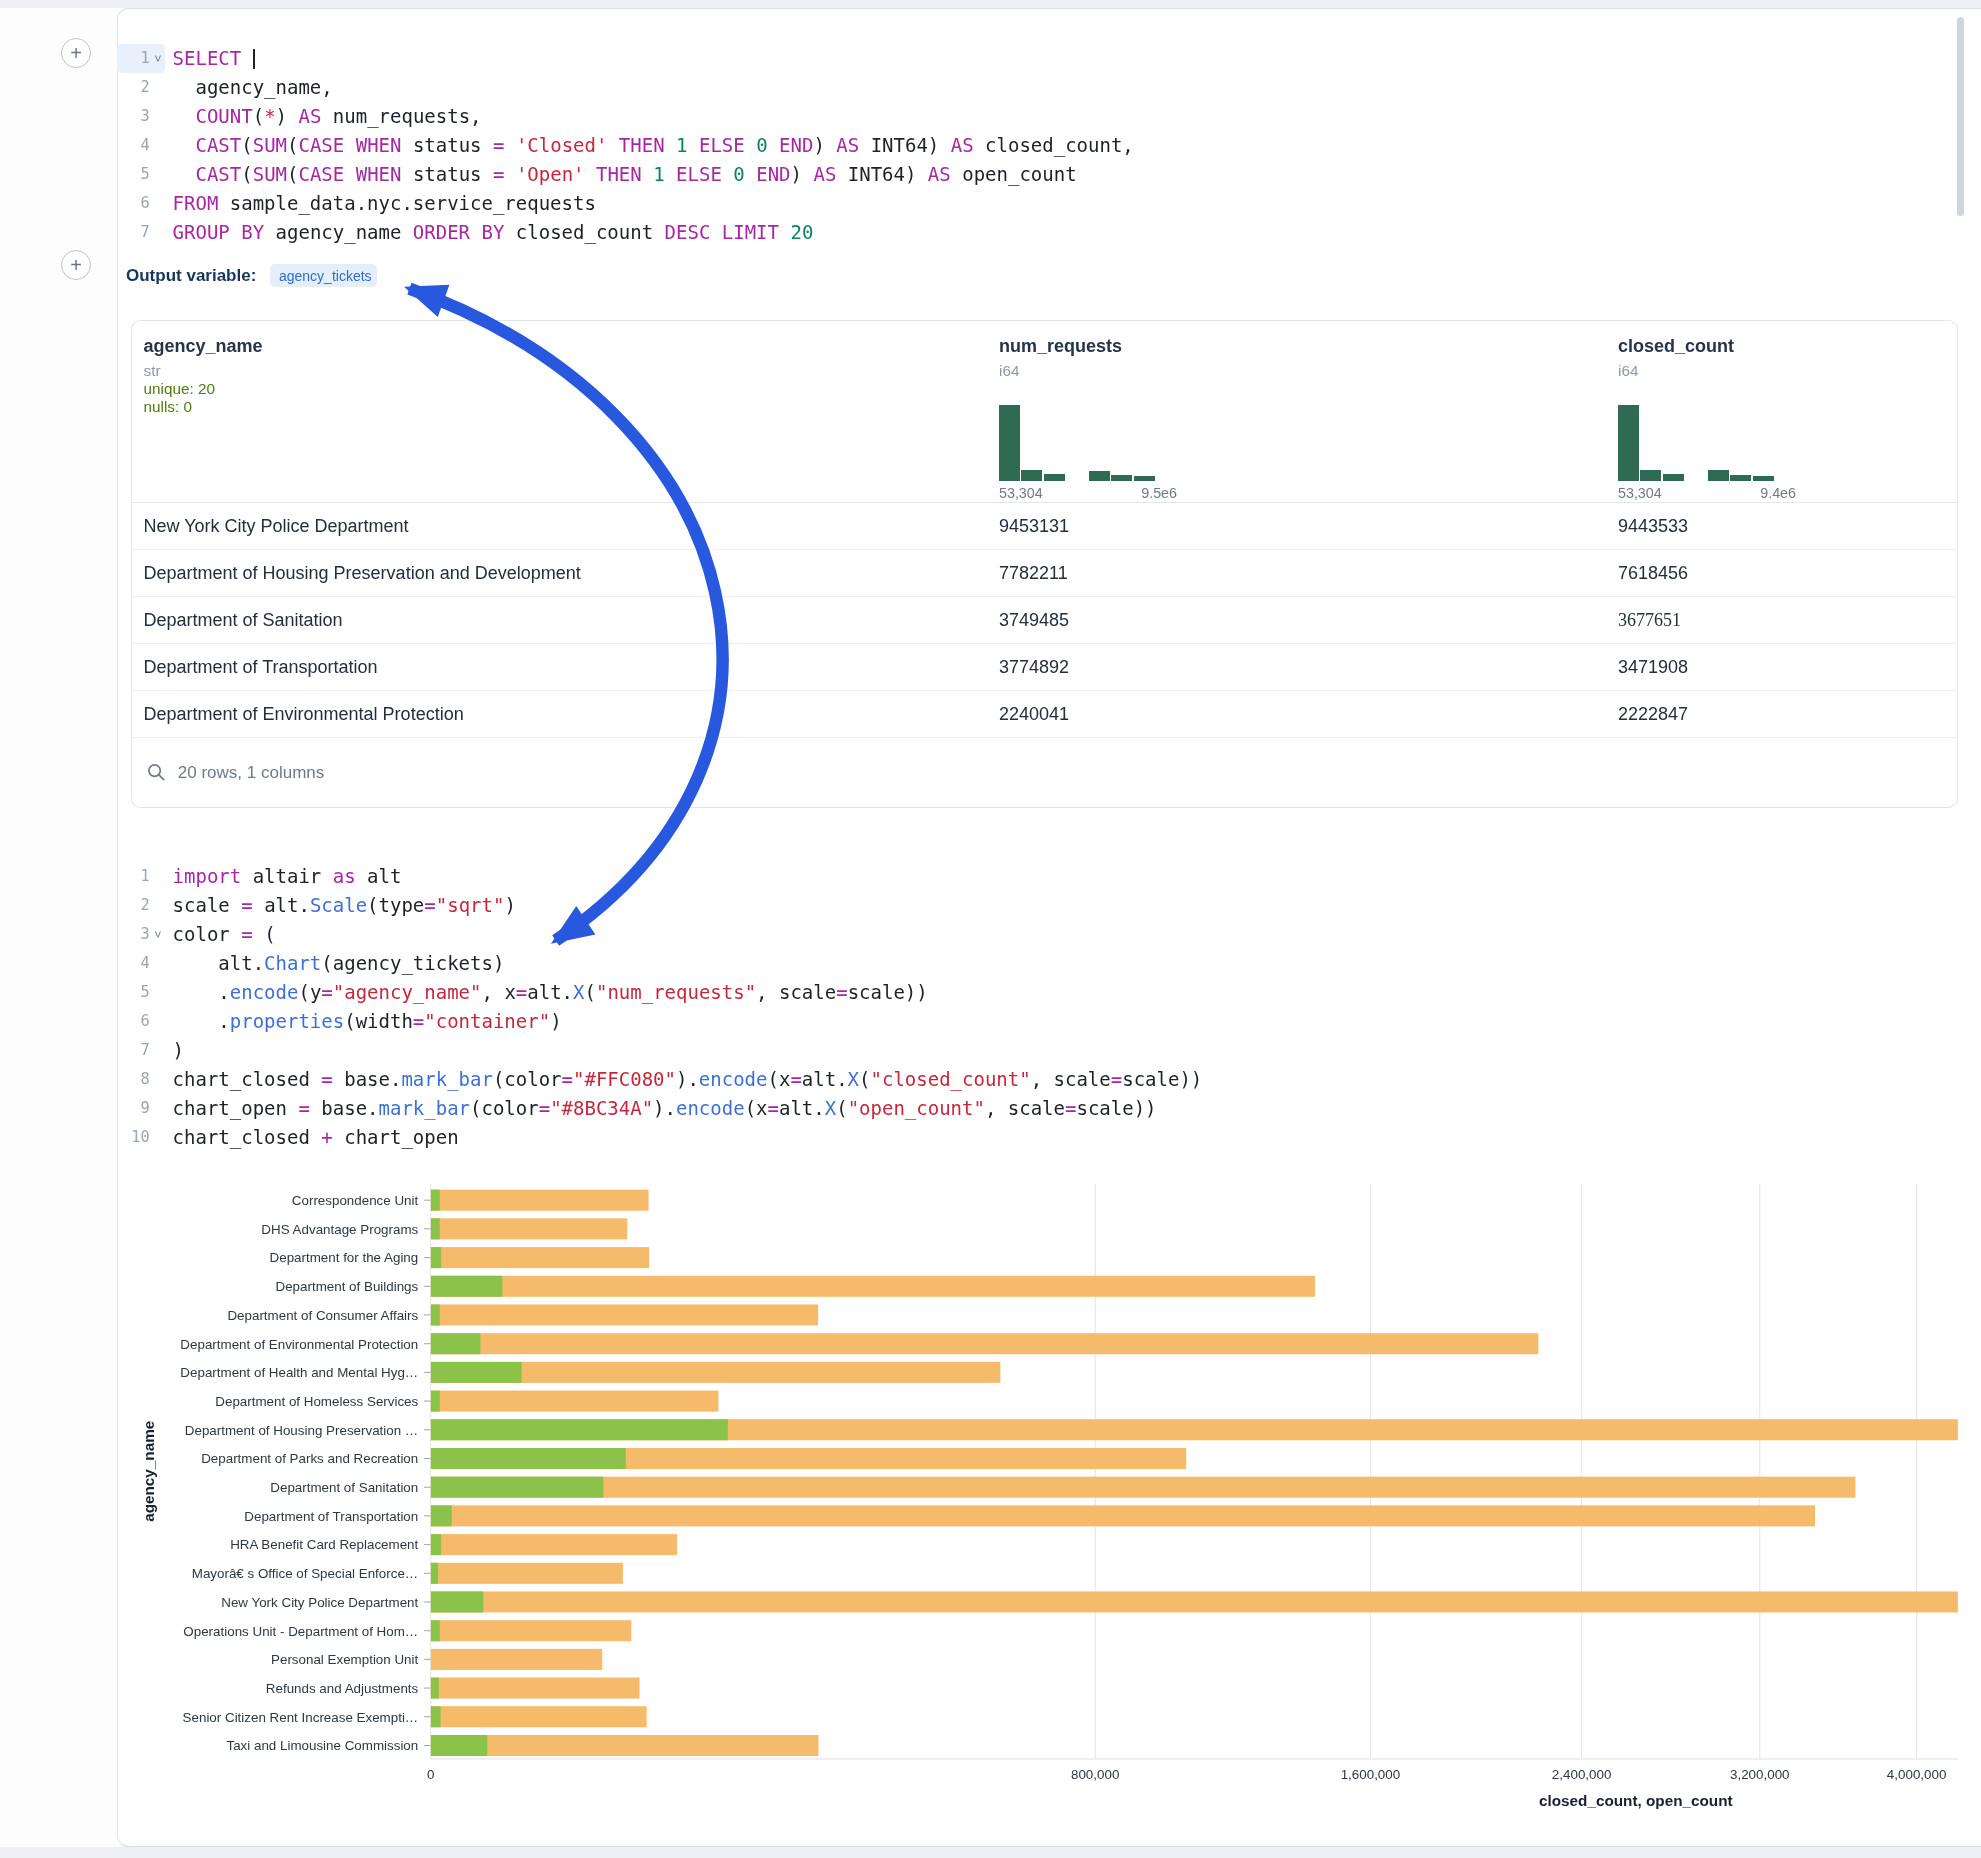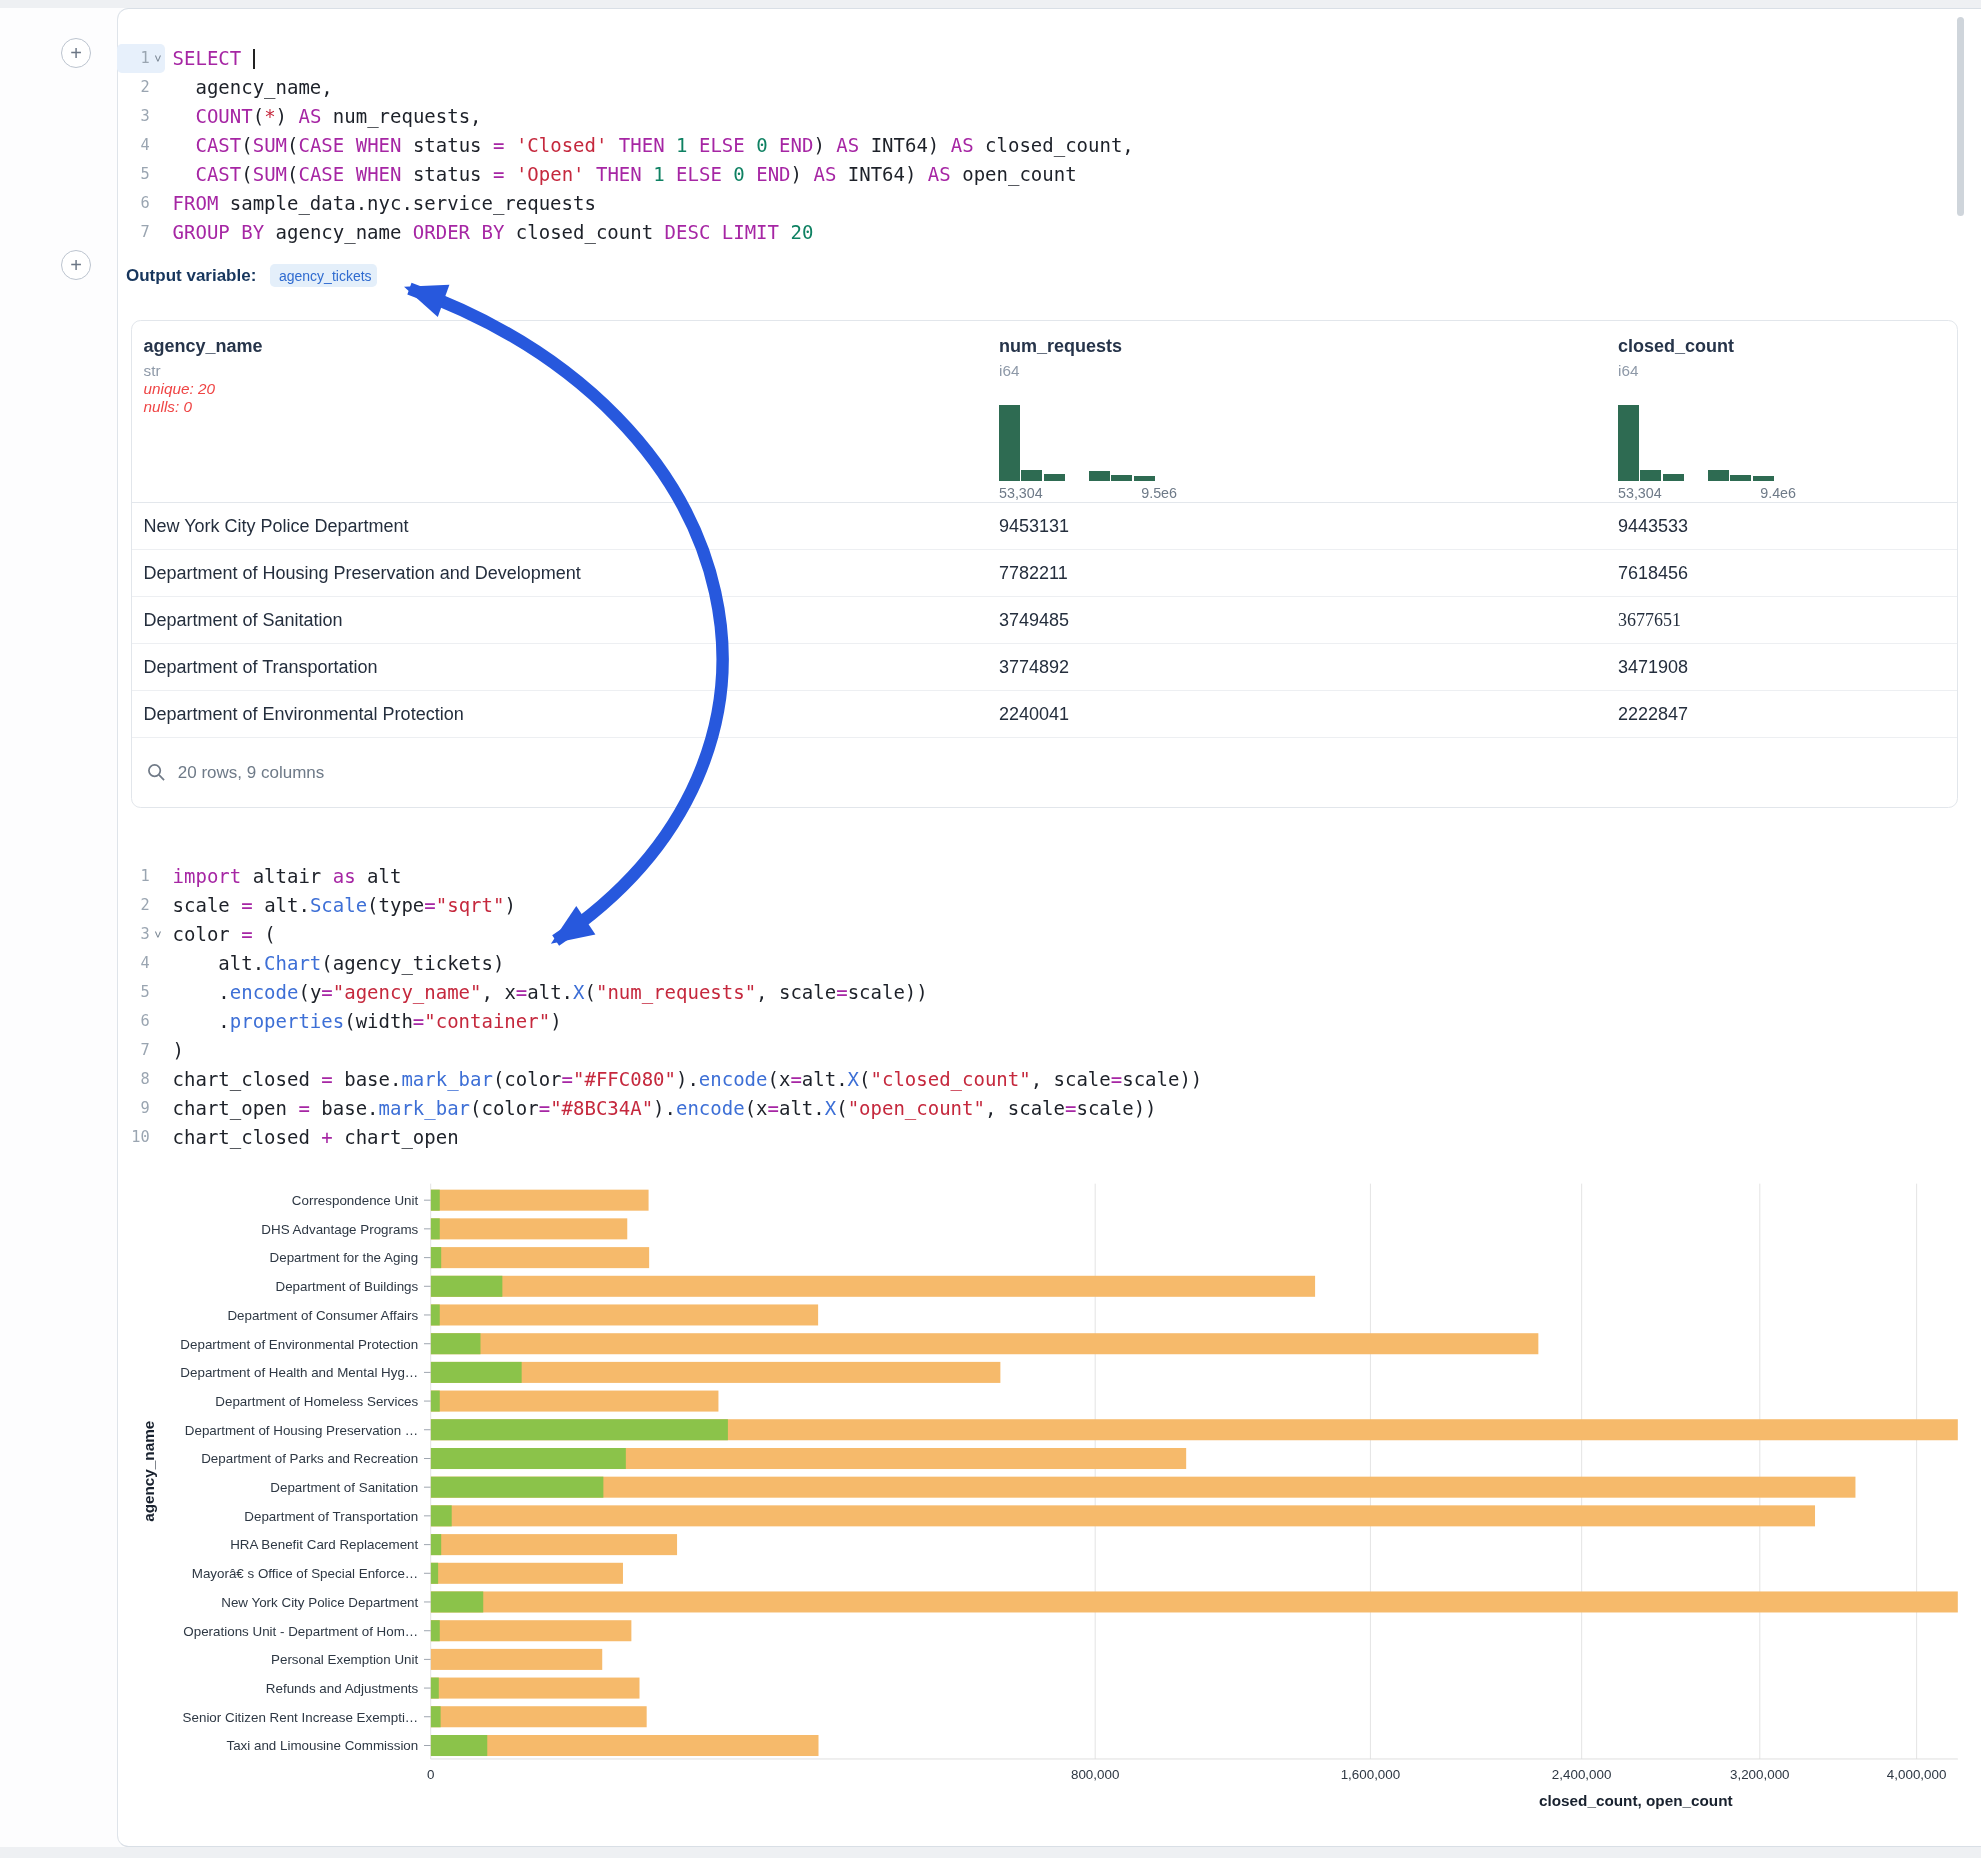--- a/index.html
+++ b/index.html
@@ -42,21 +42,21 @@
   .chip { margin-left:14px; background:#e4effa; color:#2f6bd0; font-size:14px; padding:3.8px 8.6px; border-radius:4.8px;
           max-width:107px; overflow:hidden; white-space:nowrap; cursor:pointer; }
 
   
   .rtable { position:absolute; left:131px; top:320px; width:1827px; height:488px; background:#fff;
             border:1px solid #e2e6eb; border-radius:9.6px; overflow:hidden; }
   .thead { position:relative; height:182px; border-bottom:1px solid #e3e7ec; }
   .th { position:absolute; top:15.3px; width:411px; }
   .cname { font-size:18px; font-weight:bold; color:#26344a; }
   .ctype { font-size:15.3px; color:#8e99a8; margin-top:4.8px; }
-  .cmeta { font-size:15.3px; color:#ef4444;font-style:italic; }
+  .cmeta { font-size:15.3px; color:#4d7c0f; }
   .cmeta:first-of-type { margin-top:19px; }
   .hist { margin-top:25px; width:178px; height:76px; display:flex; align-items:flex-end; gap:1.9px; }
   .hbar { flex:1; background:#2e6b52; }
   .hlabels { width:178px; display:flex; justify-content:space-between; margin-top:3.8px; font-size:14.3px; color:#6e7a88; }
   .tbody { position:relative; }
   .tr { position:relative; height:47px; border-bottom:1px solid #edeff2; }
   .td { position:absolute; top:0; line-height:47px; font-size:18px; color:#242e3d; white-space:nowrap; }
   .tfoot { position:absolute; left:0; top:417px; width:100%; height:69px; display:flex; align-items:center;
            padding-left:15.3px; gap:11.5px; color:#6e7a88; font-size:17px; }
 
@@ -165,21 +165,21 @@
           <span class="td" style="left: 11.5px;">Department of Environmental Protection</span>
           <span class="td" style="left: 867px;">2240041</span>
           <span class="td" style="left: 1486px;">2222847</span>
         </div>
       </div>
     <div class="tfoot">
       <svg width="19" height="19" viewBox="0 0 20 20">
         <circle cx="8" cy="8" r="6" fill="none" stroke="#707a87" stroke-width="1.8"></circle>
         <line x1="12.6" y1="12.6" x2="18" y2="18" stroke="#707a87" stroke-width="1.8"></line>
       </svg>
-      <span>20 rows, 9 columns</span>
+      <span>20 rows, 1 columns</span>
     </div>
   </div>
 
   <div class="code-block py-code" id="py-code">
       <div class="cl"><span class="gut"><span class="lnum">1</span><span class="chev hid">&gt;</span></span><span class="lc"><span class="tk-kw">import</span><span class="tk-pl"> altair </span><span class="tk-kw">as</span><span class="tk-pl"> alt</span></span></div>
       <div class="cl"><span class="gut"><span class="lnum">2</span><span class="chev hid">&gt;</span></span><span class="lc"><span class="tk-pl">scale </span><span class="tk-kw">=</span><span class="tk-pl"> alt.</span><span class="tk-fn">Scale</span><span class="tk-pl">(type</span><span class="tk-kw">=</span><span class="tk-str">"sqrt"</span><span class="tk-pl">)</span></span></div>
       <div class="cl"><span class="gut"><span class="lnum">3</span><span class="chev">&gt;</span></span><span class="lc"><span class="tk-pl">color </span><span class="tk-kw">=</span><span class="tk-pl"> (</span></span></div>
       <div class="cl"><span class="gut"><span class="lnum">4</span><span class="chev hid">&gt;</span></span><span class="lc"><span class="tk-pl">    alt.</span><span class="tk-fn">Chart</span><span class="tk-pl">(agency_tickets)</span></span></div>
       <div class="cl"><span class="gut"><span class="lnum">5</span><span class="chev hid">&gt;</span></span><span class="lc"><span class="tk-pl">    .</span><span class="tk-fn">encode</span><span class="tk-pl">(y</span><span class="tk-kw">=</span><span class="tk-str">"agency_name"</span><span class="tk-pl">, x</span><span class="tk-kw">=</span><span class="tk-pl">alt.</span><span class="tk-fn">X</span><span class="tk-pl">(</span><span class="tk-str">"num_requests"</span><span class="tk-pl">, scale</span><span class="tk-kw">=</span><span class="tk-pl">scale))</span></span></div>
       <div class="cl"><span class="gut"><span class="lnum">6</span><span class="chev hid">&gt;</span></span><span class="lc"><span class="tk-pl">    .</span><span class="tk-fn">properties</span><span class="tk-pl">(width</span><span class="tk-kw">=</span><span class="tk-str">"container"</span><span class="tk-pl">)</span></span></div>

